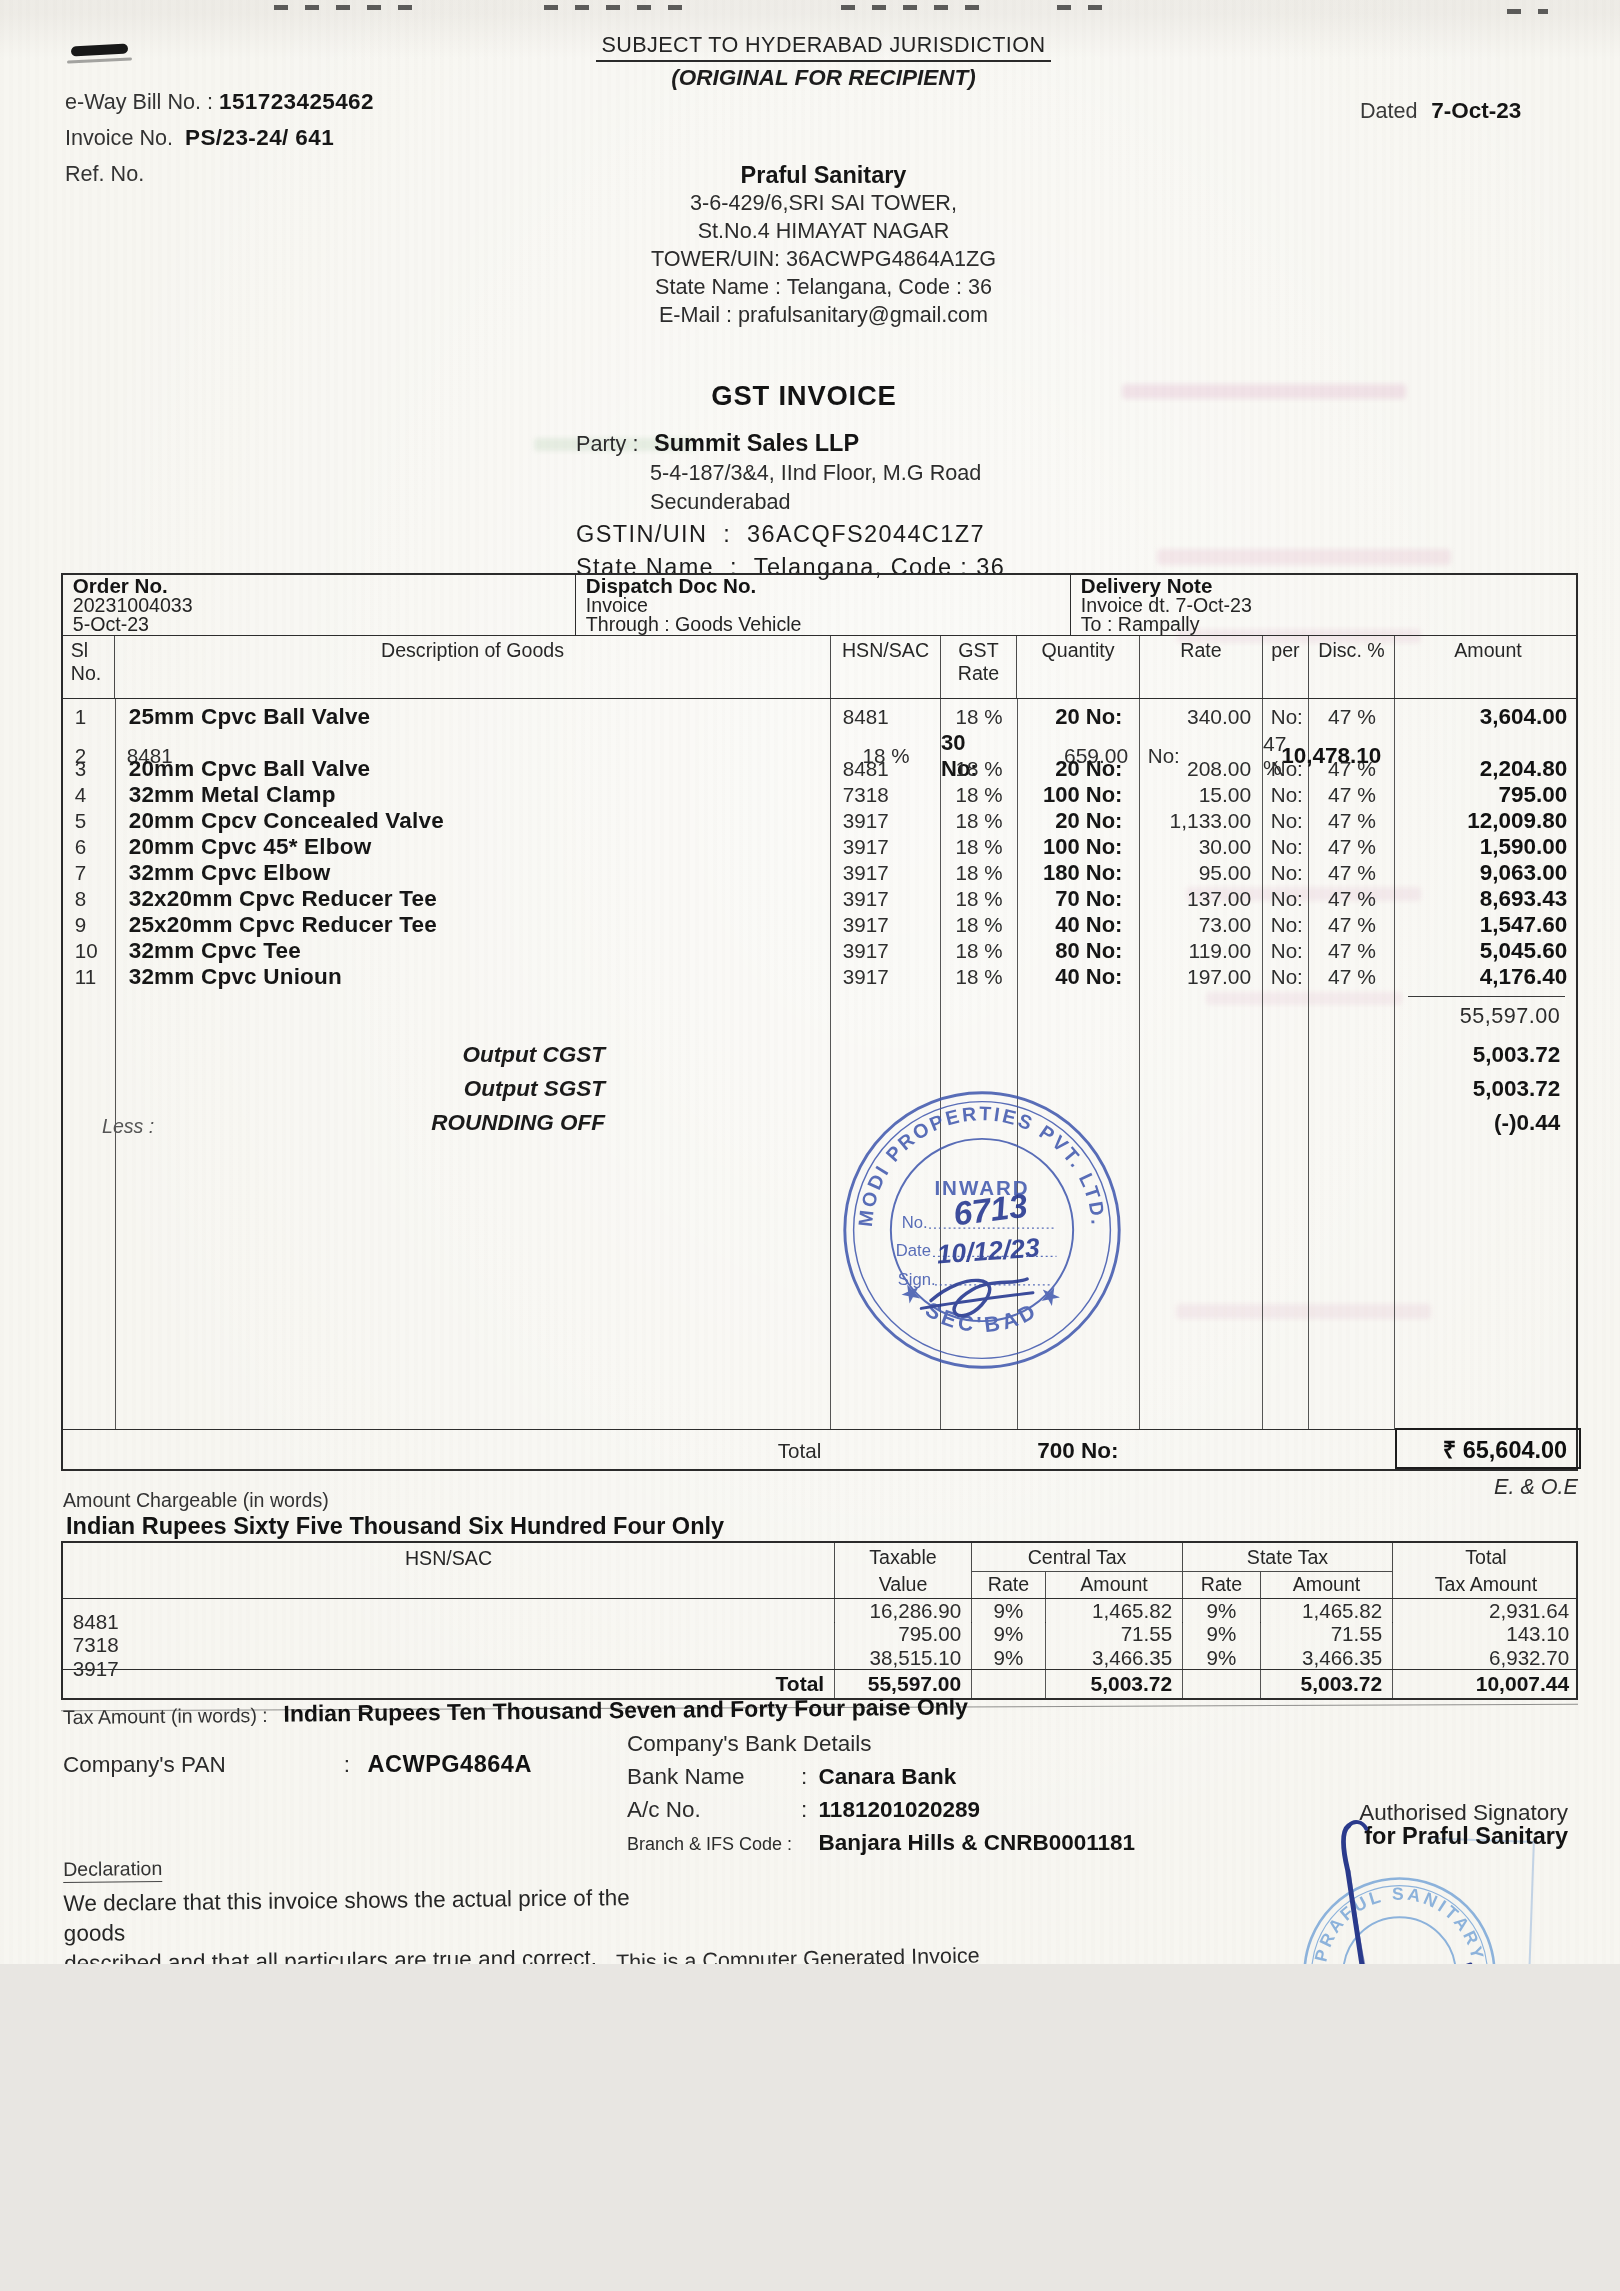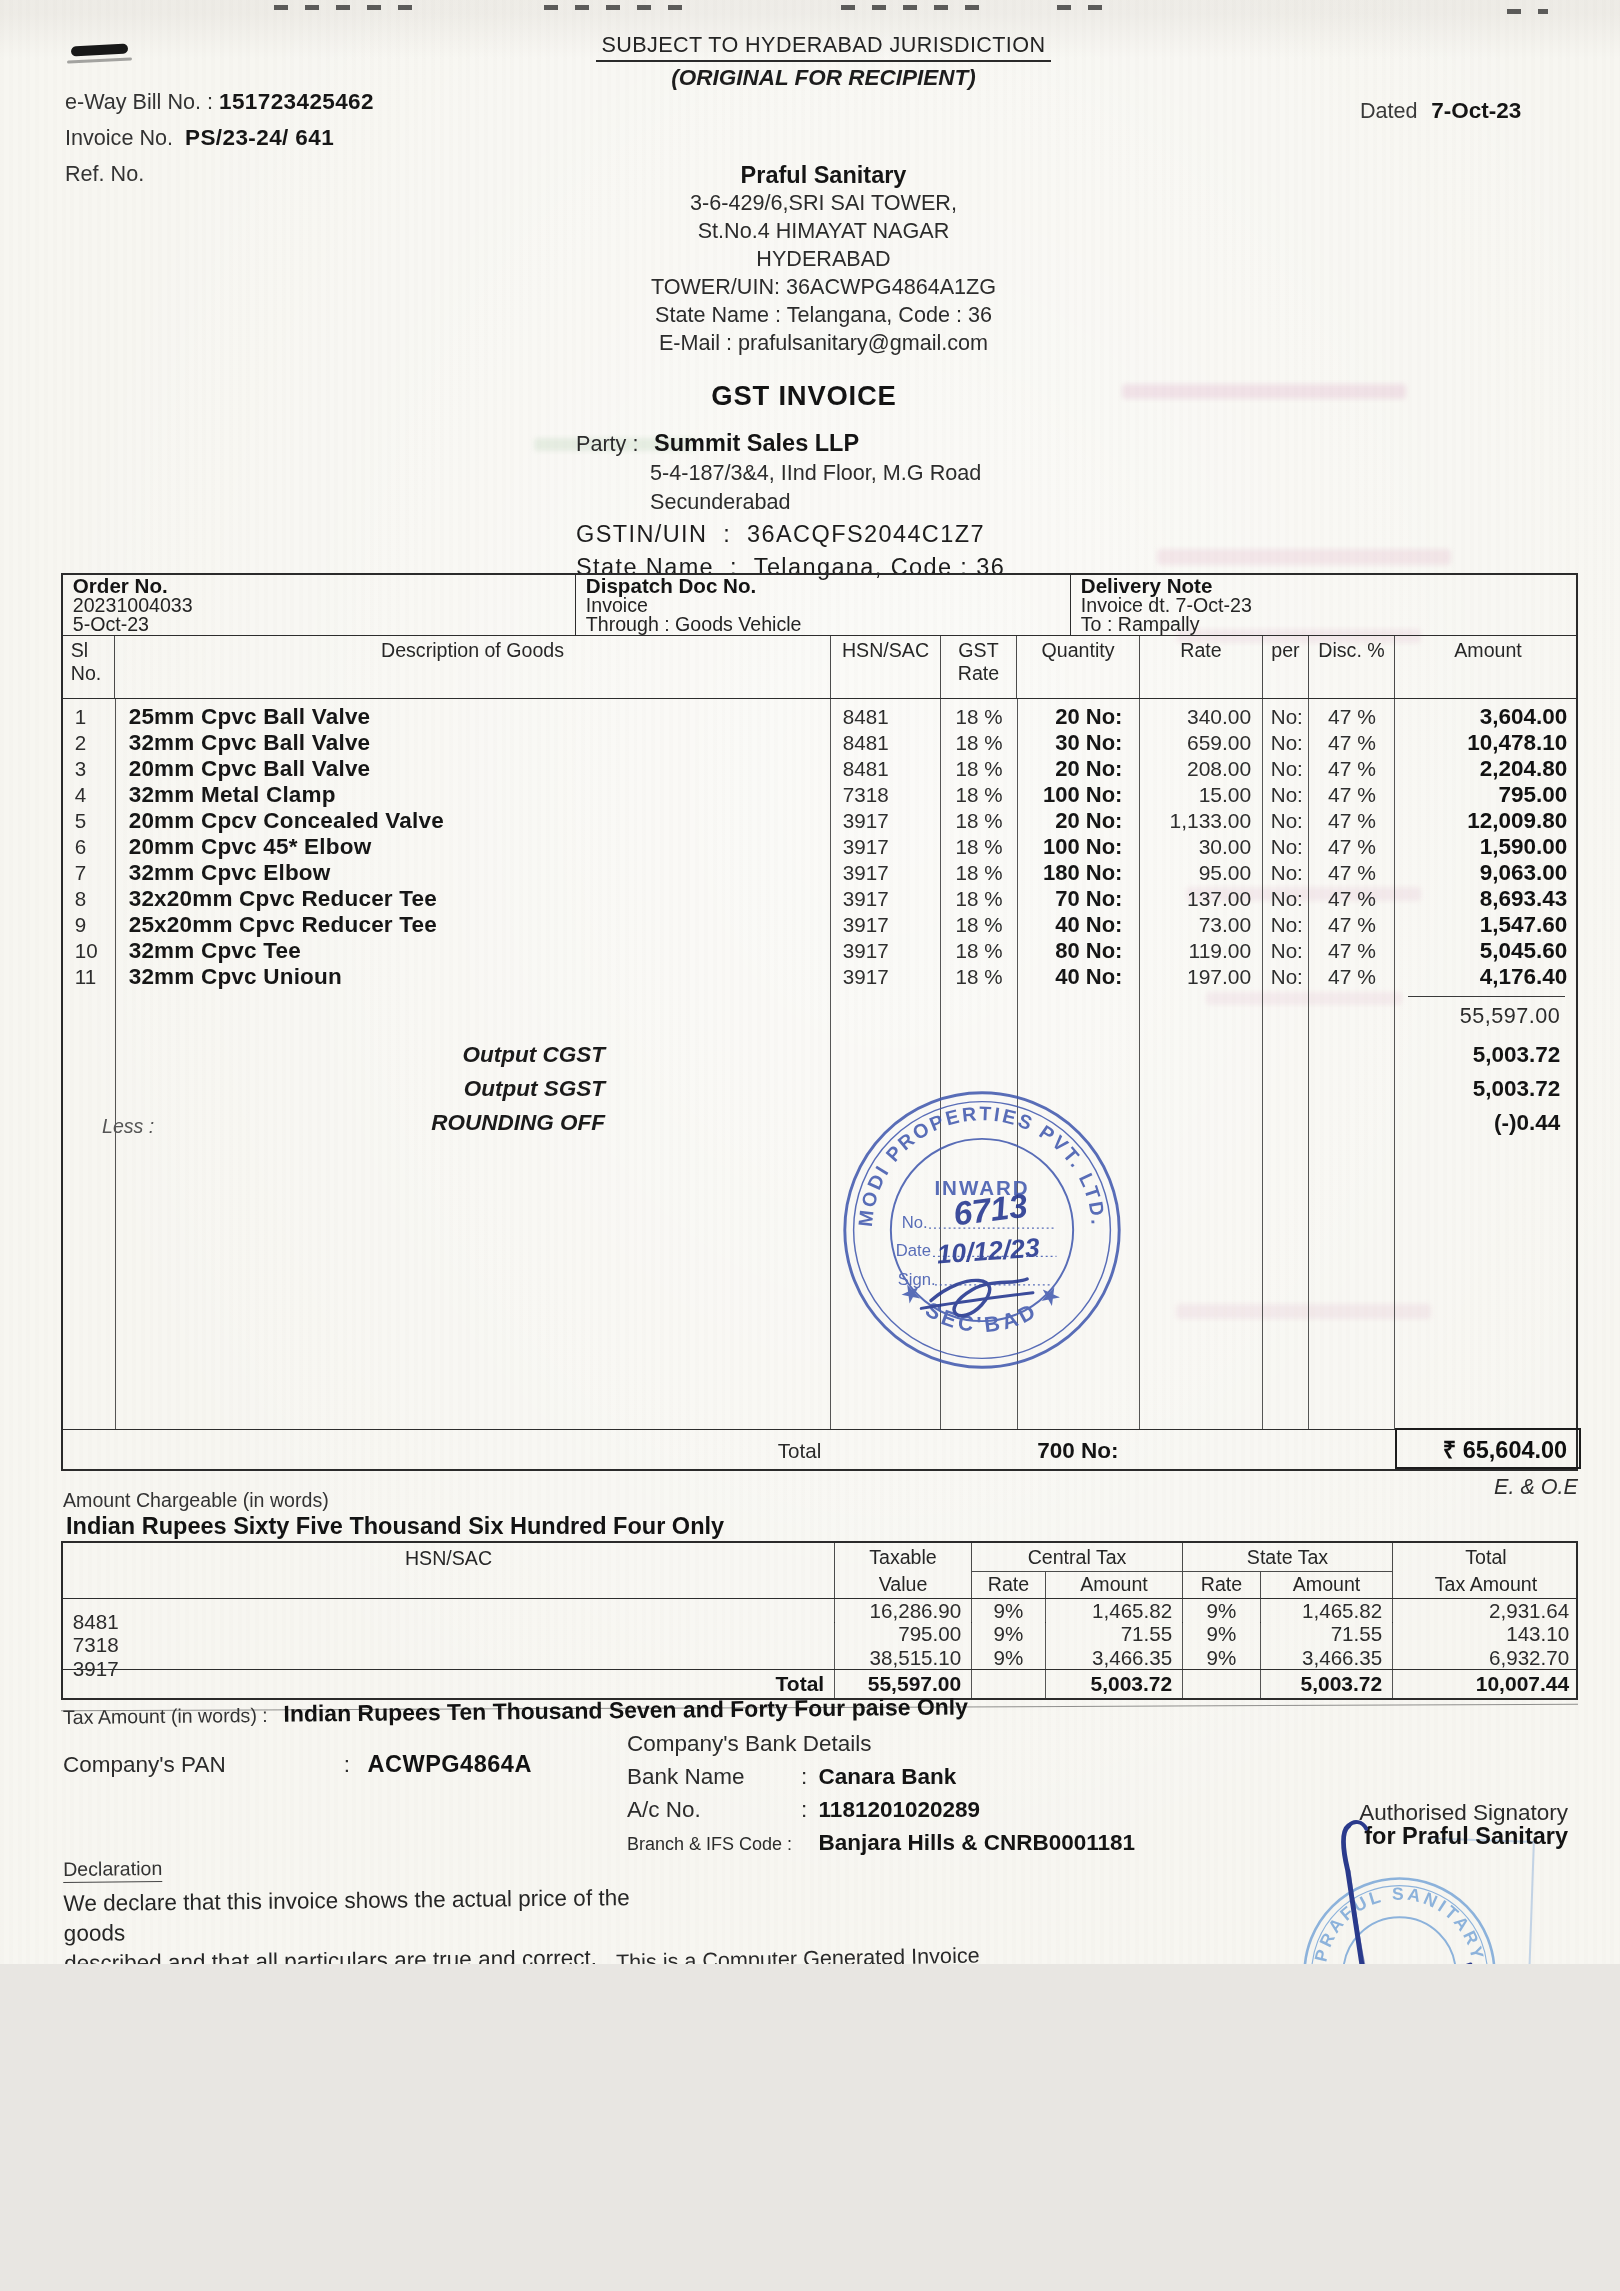--- a/index.html
+++ b/index.html
@@ -144,21 +144,20 @@
   </div>
 
   <div class="abs dated">
     <span>Dated</span><span class="val">7-Oct-23</span>
   </div>
 
   <div class="abs seller">
     <div class="nm">Praful Sanitary</div>
     <div>3-6-429/6,SRI SAI TOWER,</div>
     <div>St.No.4 HIMAYAT NAGAR</div>
-    <div>HYDERABAD</div>
     <div>TOWER/UIN: 36ACWPG4864A1ZG</div>
     <div>State Name :  Telangana, Code : 36</div>
     <div>E-Mail : prafulsanitary@gmail.com</div>
   </div>
 
   <div class="abs gsttitle">GST INVOICE</div>
 
   <div class="abs party">
     <div><span>Party :</span><span class="nm">Summit Sales LLP</span></div>
     <div class="addr">5-4-187/3&amp;4, IInd Floor, M.G Road</div>
@@ -235,21 +234,20 @@
     <div class="ic hsn">8481</div>
     <div class="ic gst">18 %</div>
     <div class="ic qty">20 No:</div>
     <div class="ic rate">340.00</div>
     <div class="ic per">No:</div>
     <div class="ic disc">47 %</div>
     <div class="ic amt">3,604.00</div>
   </div>
           <div class="g9 irow">
     <div class="ic sl">2</div>
-    <div class="ic desc">32mm Cpvc Ball Valve</div>
     <div class="ic hsn">8481</div>
     <div class="ic gst">18 %</div>
     <div class="ic qty">30 No:</div>
     <div class="ic rate">659.00</div>
     <div class="ic per">No:</div>
     <div class="ic disc">47 %</div>
     <div class="ic amt">10,478.10</div>
   </div>
           <div class="g9 irow">
     <div class="ic sl">3</div>

